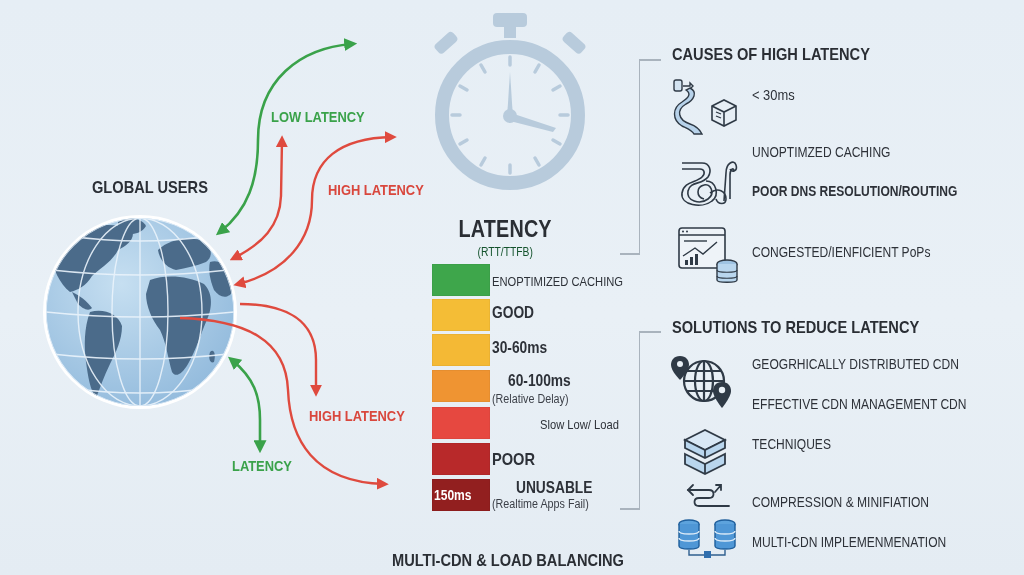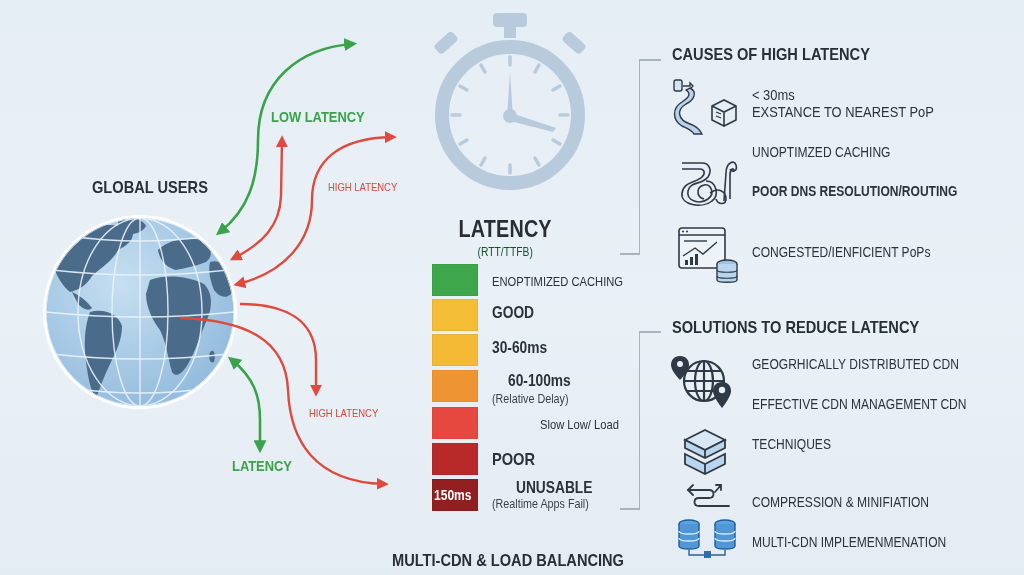--- a/index.html
+++ b/index.html
@@ -10,29 +10,29 @@
       color: #2b2f36;
       position: relative;
     }
     .abs { position: absolute; }
     .cond { transform: scaleX(0.86); transform-origin: left center; display: inline-block; white-space: nowrap; }
     .cond-c { transform: scaleX(0.86); transform-origin: center center; display: inline-block; white-space: nowrap; }
 
     #flows { position: absolute; left: 0; top: 0; width: 1024px; height: 575px; }
 
     .label-green { color: #3aa24a; font-weight: 700; font-size: 15px; }
-    .label-red { color: #d9473d; font-weight: 400; font-size: 11px; }
+    .label-red { color: #d9473d; font-weight: 700; font-size: 15px; }
 
     .global-users { font-weight: 700; font-size: 17px; color: #2b2f36; }
 
     .lat-title { font-size: 23px; font-weight: 700; color: #2a2e34; letter-spacing: 0.2px; }
     .lat-sub { font-size: 12px; color: #14532d; }
 
     .bar-seg {
-      position: absolute; left: 432px; width: 46px; height: 32px;
+      position: absolute; left: 432px; width: 58px; height: 32px;
       box-shadow: inset 0 0 0 1px rgba(0,0,0,0.04);
     }
     .bar-seg span { color: #fff; font-weight: 700; font-size: 14px; position: absolute; left: 2px; top: 8px; }
     .bar-text { position: absolute; left: 492px; font-size: 14px; color: #2d3138; text-align: right; }
     .bar-text.big { font-size: 16px; font-weight: 600; }
     .bar-text .sub { display:block; font-size: 12.5px; font-weight: 400; color: #3c4048; margin-top: 2px; }
 
     .bracket { position: absolute; border-left: 1.5px solid #a9b3bd; border-top: 1.5px solid #a9b3bd; border-bottom: 1.5px solid #a9b3bd; width: 0; }
     .bracket-top-tick { position:absolute; height:1.5px; background:#a9b3bd; }
 
@@ -206,21 +206,20 @@
   <rect x="2" y="2" width="8" height="11" rx="2" fill="#d3e3f1" stroke="#2f3a46" stroke-width="1.4"></rect>
   <path d="M11,8 L18,8 L18,5 L21,8 L18,11" fill="none" stroke="#2f3a46" stroke-width="1.4"></path>
   <path d="M18,10 C26,14 22,22 14,26 C4,32 6,42 18,46 C24,48 28,52 30,56 L22,56 C20,52 14,50 10,48 C0,42 0,30 10,24 C16,20 20,16 14,12 Z" fill="#b7d2ea" stroke="#2f3a46" stroke-width="1.4"></path>
   <path d="M40,28 L52,22 L64,28 L64,42 L52,48 L40,42 Z" fill="#e6eef5" stroke="#2f3a46" stroke-width="1.6"></path>
   <path d="M40,28 L52,34 L64,28 M52,34 L52,48" fill="none" stroke="#2f3a46" stroke-width="1.6"></path>
   <line x1="44" y1="34" x2="49" y2="36" stroke="#2f3a46" stroke-width="1.2"></line>
   <line x1="44" y1="38" x2="49" y2="40" stroke="#2f3a46" stroke-width="1.2"></line>
 </svg>
 <div class="abs item-text" style="left:752px; top:86px; line-height:17px; font-size:15px;">
   <div><span class="cond">&lt; 30ms</span></div>
-  <div><span class="cond">EXSTANCE TO NEAREST PoP</span></div>
 </div>
 
 <svg class="icon" style="left:680px; top:153px;" width="60" height="56" viewBox="0 0 60 56">
   <g fill="none" stroke="#2f3a46" stroke-width="1.6">
     <path d="M2,10 L22,10 C30,10 32,18 28,24 C22,32 10,28 8,38 C6,48 20,52 28,46 C36,40 30,30 24,32 C16,34 16,44 24,46"></path>
     <path d="M2,16 L20,16 C24,16 26,20 22,24 C16,30 4,28 2,40 C0,52 22,56 32,48 C40,42 36,28 26,28"></path>
     <path d="M30,40 C38,34 46,38 46,46 C46,52 38,52 36,46"></path>
     <path d="M44,48 L46,20 C46,10 54,6 56,12 C58,18 52,20 50,16"></path>
     <path d="M50,46 L50,22 C50,16 54,14 54,18"></path>
   </g>

